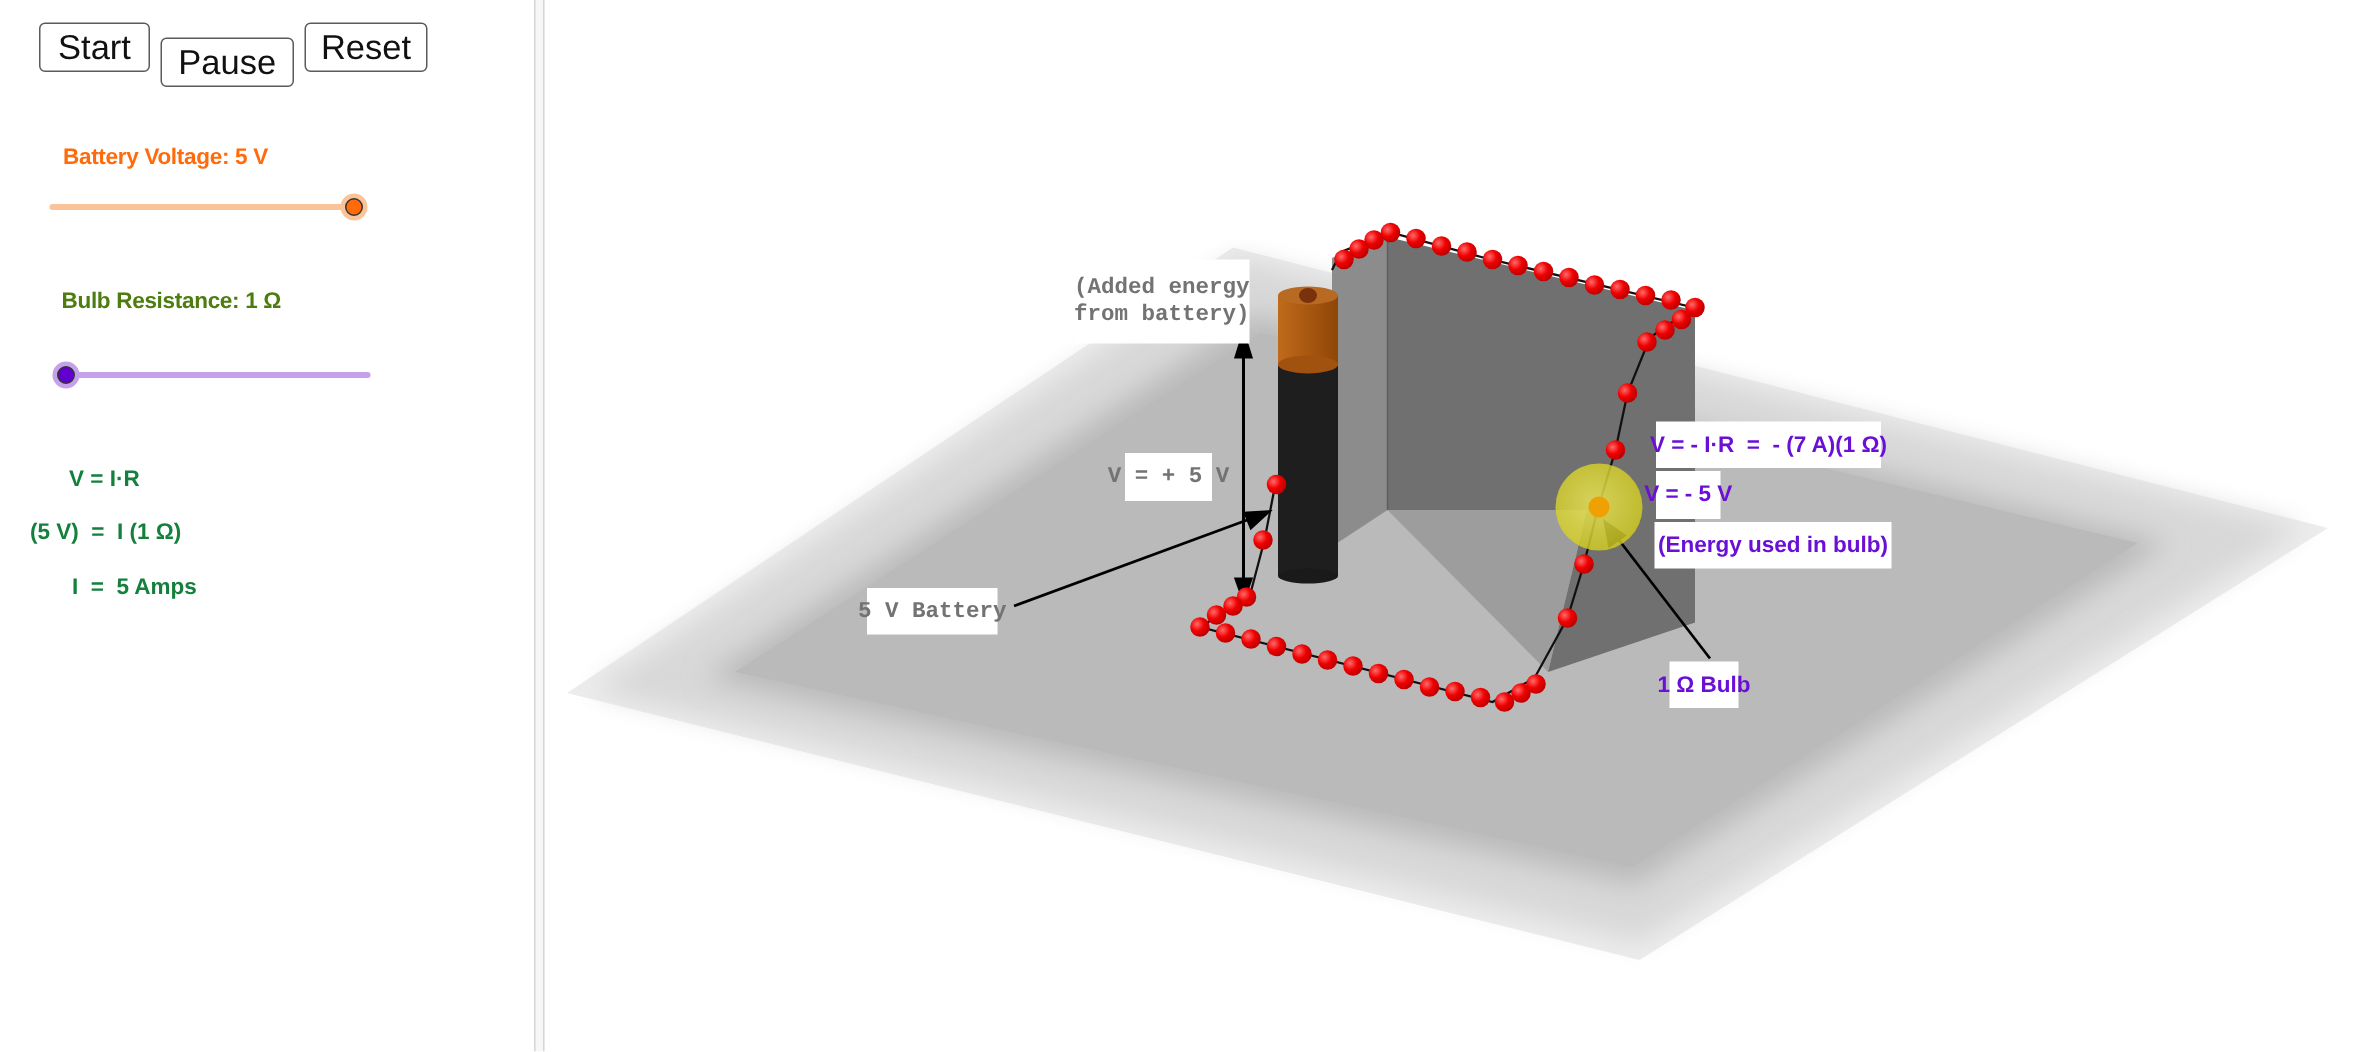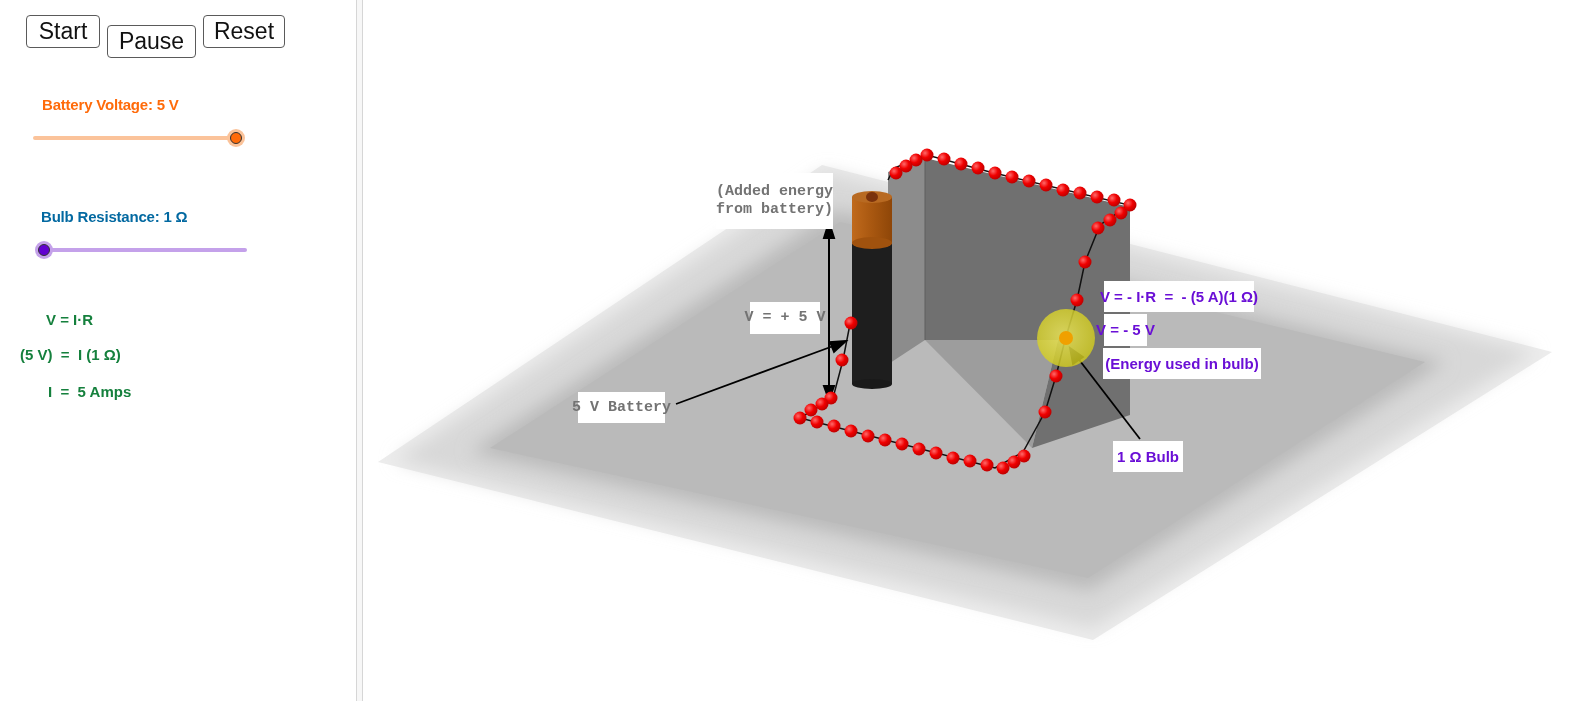--- a/index.html
+++ b/index.html
@@ -57,21 +57,21 @@
   <button class="btn" style="left:107px;width:89px;margin-top:10px;">Pause</button>
   <button class="btn" style="left:203px;width:82px;">Reset</button>
 
   <div class="slider-label" style="left:42px;top:96px;color:#ff6b0a;">Battery Voltage:  5 V</div>
   <div>
     <div class="slider-track" style="left:33px;top:136px;width:203px;background:#fbc39a;"></div>
     <div class="slider-halo" style="left:227px;top:129px;background:#fbc39a;"></div>
     <div class="slider-knob" style="left:230px;top:132px;background:#ff6b0a;"></div>
   </div>
 
-  <div class="slider-label" style="left:41px;top:208px;color:#0369a1;">Bulb Resistance: 1 Ω</div>
+  <div class="slider-label" style="left:41px;top:192px;color:#4d7c0f;">Bulb Resistance: 1 Ω</div>
   <div>
     <div class="slider-track" style="left:40px;top:248px;width:207px;background:#c4a1ea;"></div>
     <div class="slider-halo" style="left:35px;top:241px;background:#c4a1ea;"></div>
     <div class="slider-knob" style="left:38px;top:244px;background:#6200d0;"></div>
   </div>
 
   <div class="eq" style="left:46px;top:311px;">V = I·R</div>
   <div class="eq" style="left:20px;top:346px;">(5 V)  =  I (1 Ω)</div>
   <div class="eq" style="left:48px;top:383px;">I  =  5 Amps</div>
 </div>
@@ -186,19 +186,19 @@
       <circle cx="944" cy="159" r="6.5" fill="url(#ball)"></circle>
       <circle cx="927" cy="155" r="6.5" fill="url(#ball)"></circle>
       <circle cx="916" cy="160" r="6.5" fill="url(#ball)"></circle>
       <circle cx="906" cy="166" r="6.5" fill="url(#ball)"></circle>
       <circle cx="896" cy="173" r="6.5" fill="url(#ball)"></circle>
     </g>
   </svg>
 
   <div class="lbl orange" style="left:353px;top:173px;width:117px;height:56px;text-align:center;">(Added energy
 from battery)</div>
-  <div class="lbl orange" style="left:387px;top:302px;width:70px;height:32px;">V = + 5 V</div>
+  <div class="lbl orange" style="left:387px;top:302px;width:58px;height:32px;">V = + 5 V</div>
   <div class="lbl orange" style="left:215px;top:392px;width:87px;height:31px;">5 V Battery</div>
-  <div class="lbl purple" style="left:741px;top:281px;width:150px;height:31px;">V = - I·R  =  - (5 A)(1 Ω)</div>
+  <div class="lbl purple" style="left:741px;top:281px;width:150px;height:31px;">V = - I·R  =  - (7 A)(1 Ω)</div>
   <div class="lbl purple" style="left:741px;top:314px;width:43px;height:32px;">V = - 5 V</div>
   <div class="lbl purple" style="left:740px;top:348px;width:158px;height:31px;">(Energy used in bulb)</div>
-  <div class="lbl purple" style="left:750px;top:441px;width:70px;height:31px;">1 Ω Bulb</div>
+  <div class="lbl purple" style="left:750px;top:441px;width:46px;height:31px;">1 Ω Bulb</div>
 </div>
 
 </body></html>

